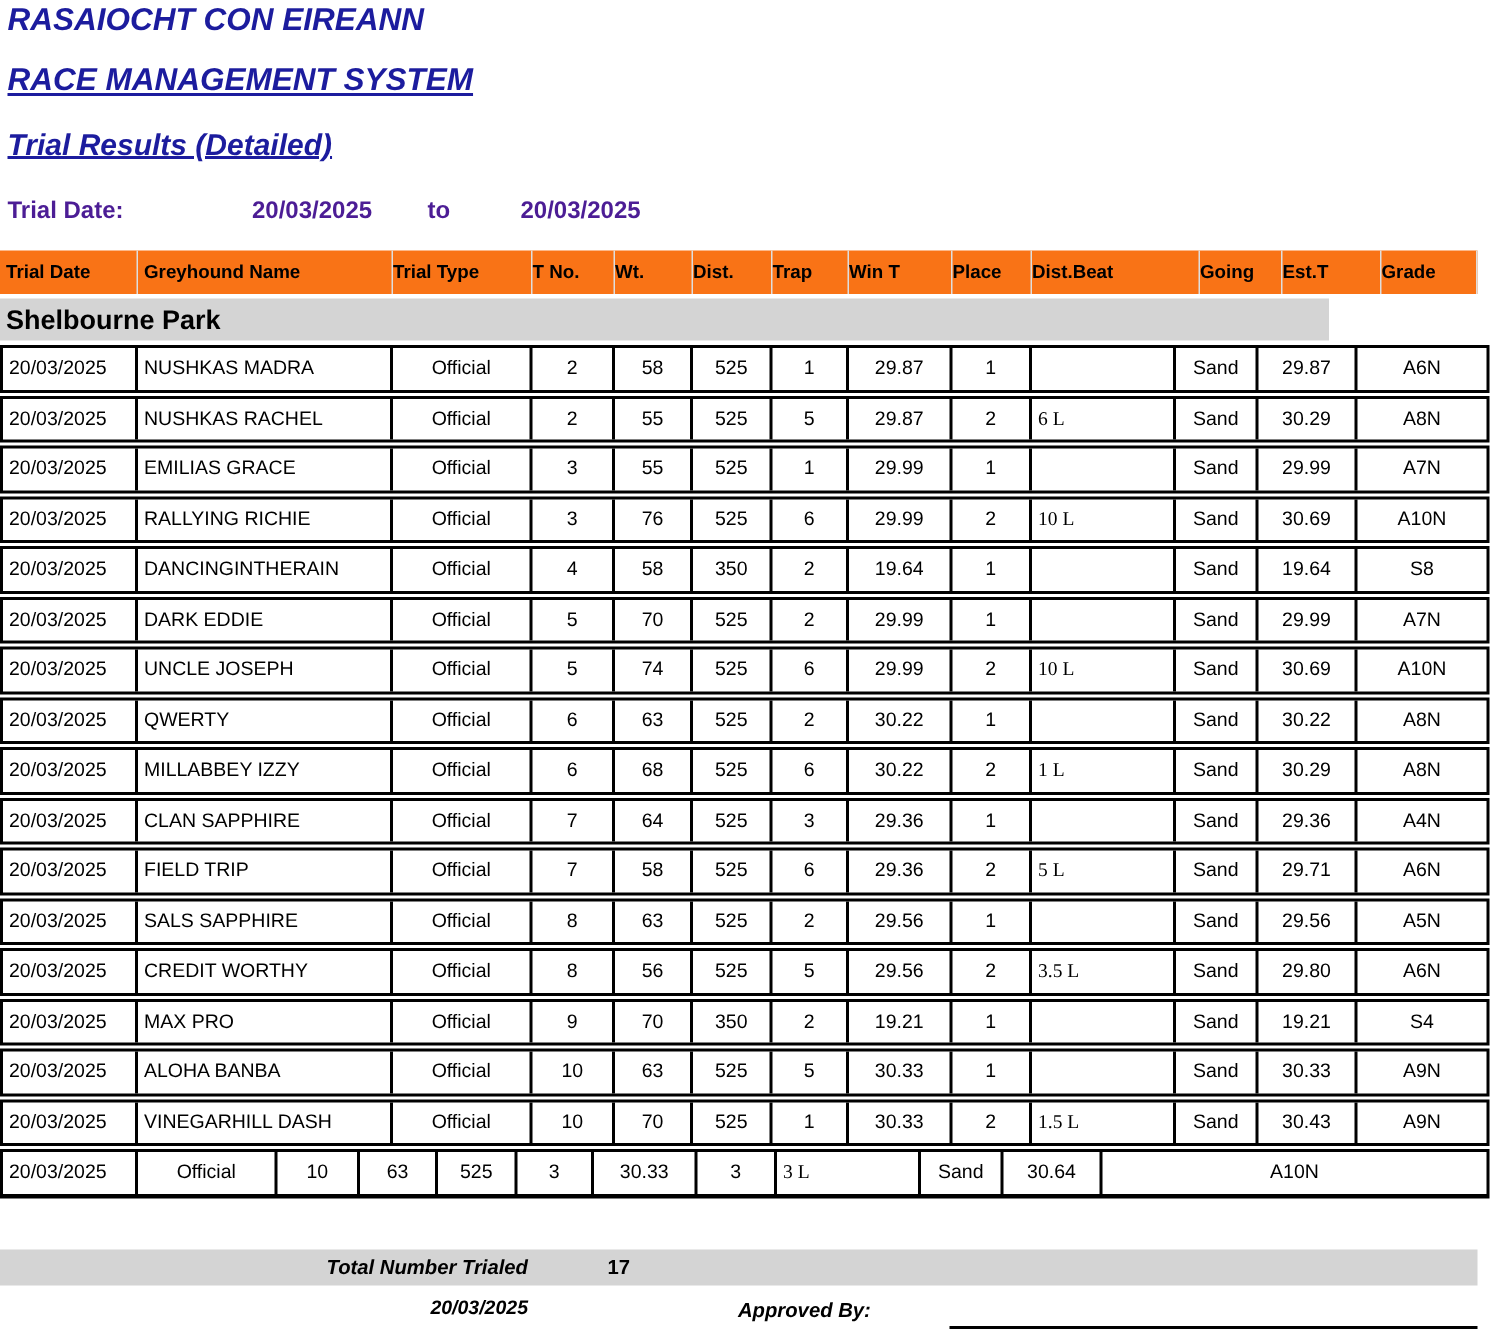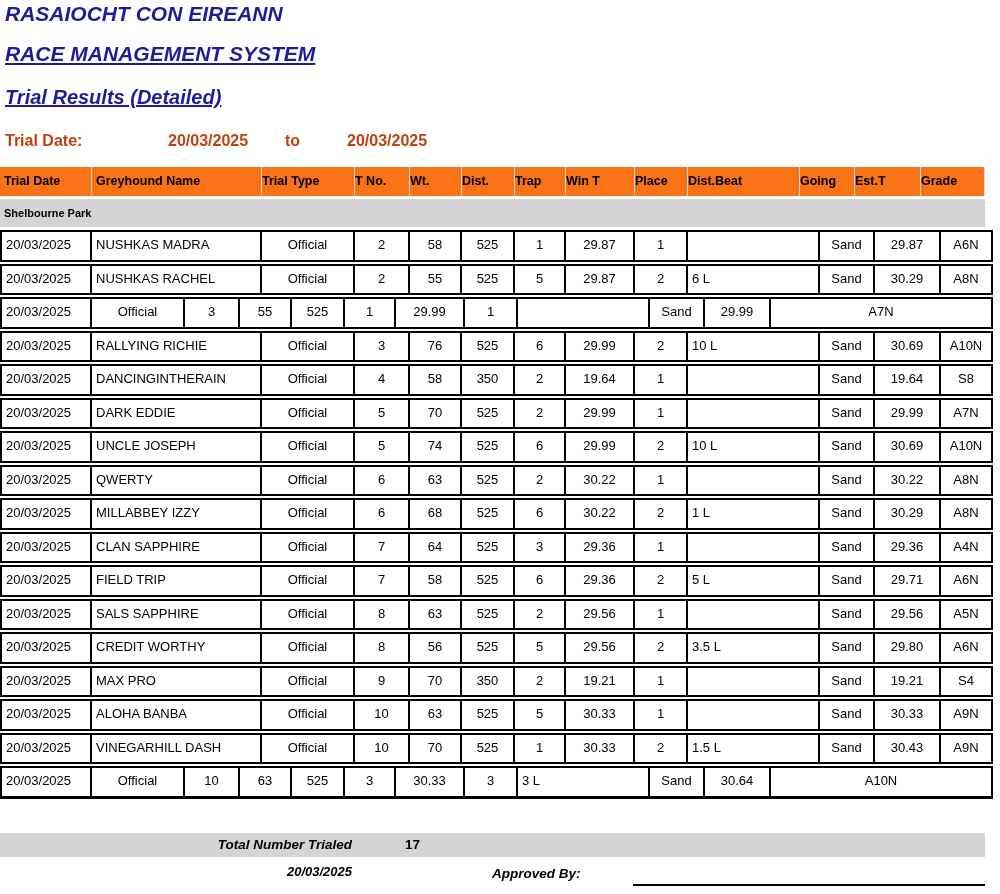--- a/index.html
+++ b/index.html
@@ -7,57 +7,57 @@
   .page {
     position:relative; width:1000px; height:894px; background:#ffffff;
     font-family:"Liberation Sans", sans-serif; color:#000; overflow:hidden;
   }
   
   .title { position:absolute; left:5px; font-weight:bold; font-style:italic; color:#1c1c9e; white-space:nowrap; }
   .t1 { top:2px;  font-size:21px; }
   .t2 { top:42px; font-size:21px; text-decoration:underline; }
   .t3 { top:86px; font-size:20px; text-decoration:underline; }
   
-  .dateline { position:absolute; top:132px; left:0; width:100%; height:20px; font-size:16px; font-weight:bold; color:#c2410c;padding-left:14px; }
+  .dateline { position:absolute; top:132px; left:0; width:100%; height:20px; font-size:16px; font-weight:bold; color:#4c1d95;padding-left:14px; }
   .dateline span { position:absolute; white-space:nowrap; }
   .dl-label { left:5px; }
   .dl-from  { left:168px; }
   .dl-to    { left:285px; }
   .dl-until { left:347px; }
   
   .thead {
     position:absolute; top:167px; left:0; width:985px; height:29px;
     background:#f97316; display:flex; font-weight:bold; font-size:12.5px;
   }
   .thead .hcell { line-height:29px; border-right:1px solid #dedede; overflow:hidden; }
   .thead .hcell.left { text-align:left; padding-left:4px; }
   .hc0{width:92px;} .hc1{width:170px;} .hc2{width:93px;} .hc3{width:55px;}
   .hc4{width:52px;} .hc5{width:53px;} .hc6{width:51px;} .hc7{width:69px;}
   .hc8{width:53px;} .hc9{width:112px;} .hc10{width:55px;} .hc11{width:66px;}
   .hc12{flex:1; border-right:none;}
   
   .section-bar {
-    position:absolute; top:199px; left:0; width:985px; height:28px;
-    background:#d4d4d4; font-weight:bold; font-size:11px; line-height:28px; padding-left:4px;
+    position:absolute; top:199px; left:0; width:886px; height:28px;
+    background:#d4d4d4; font-weight:bold; font-size:18px; line-height:28px; padding-left:4px;
   }
   
   .rows { position:absolute; top:230px; left:0; width:993px; }
   .trow {
     display:flex; height:31.5px; border:2px solid #000; background:#fff;
     margin-bottom:2px; font-size:13px;
   }
   .trow:last-child { border-bottom-width:3px; height:32.5px; }
   .tcell {
     border-right:2px solid #000; line-height:26px; text-align:center;
     overflow:hidden; white-space:nowrap;
   }
   .tcell.left { text-align:left; padding-left:4px; }
   .c0{width:90px;} .c1{width:170px;} .c2{width:93px;} .c3{width:55px;}
   .c4{width:52px;} .c5{width:53px;} .c6{width:51px;} .c7{width:69px;}
-  .c8{width:53px;} .c9{width:132px;} .c10{width:55px;text-align:center;} .c11{width:66px;}
+  .c8{width:53px;} .c9{width:96px;font-family:Liberation Serif, serif;} .c10{width:55px;text-align:center;} .c11{width:66px;}
   .c12{flex:1; border-right:none;border-radius:13px;}
   
   .total-bar { position:absolute; top:833px; left:0; width:985px; height:24px; background:#d4d4d4; }
   .total-label {
     position:absolute; left:150px; top:0; width:202px; text-align:right;
     font-weight:bold; font-style:italic; font-size:13.5px; line-height:24px;
   }
   .total-value { position:absolute; left:405px; top:0; font-weight:bold; font-size:13.5px; line-height:24px; }
   .report-date {
     position:absolute; top:864px; left:230px; width:122px; text-align:right;
@@ -126,20 +126,21 @@
         <div class="tcell c6">5</div>
         <div class="tcell c7">29.87</div>
         <div class="tcell c8">2</div>
         <div class="tcell c9 left">6 L</div>
         <div class="tcell c10">Sand</div>
         <div class="tcell c11">30.29</div>
         <div class="tcell c12">A8N</div>
       </div>
       <div class="trow">
         <div class="tcell c0 left">20/03/2025</div>
+        <div class="tcell c1 left">EMILIAS GRACE</div>
         <div class="tcell c2">Official</div>
         <div class="tcell c3">3</div>
         <div class="tcell c4">55</div>
         <div class="tcell c5">525</div>
         <div class="tcell c6">1</div>
         <div class="tcell c7">29.99</div>
         <div class="tcell c8">1</div>
         <div class="tcell c9 left"></div>
         <div class="tcell c10">Sand</div>
         <div class="tcell c11">29.99</div>

